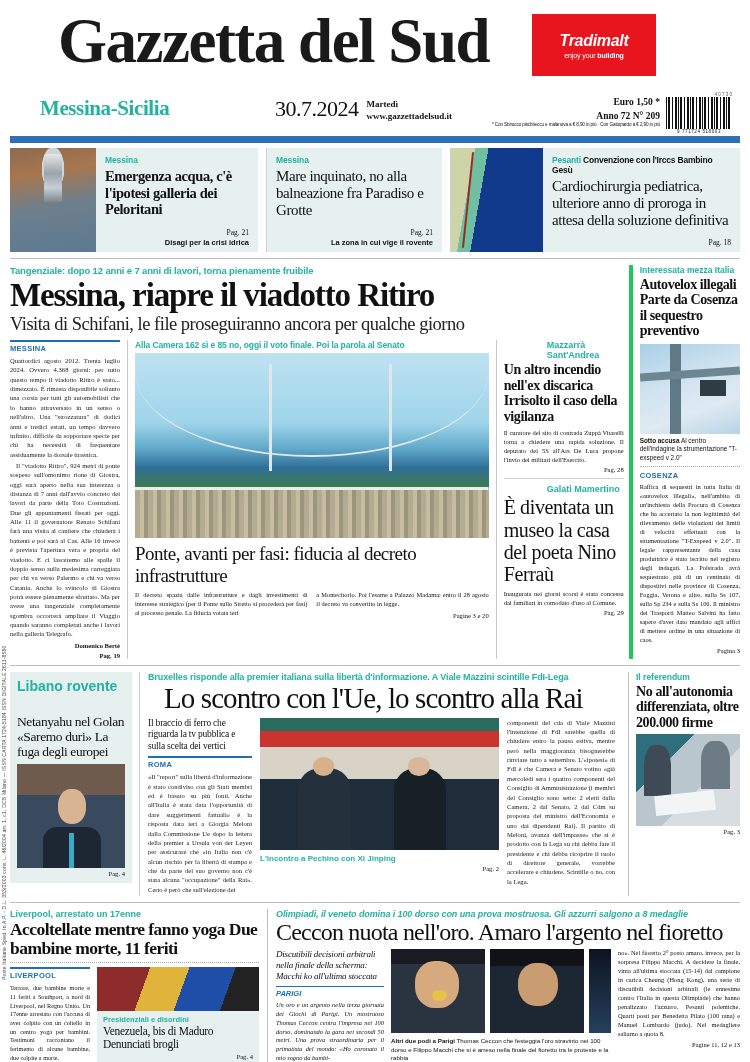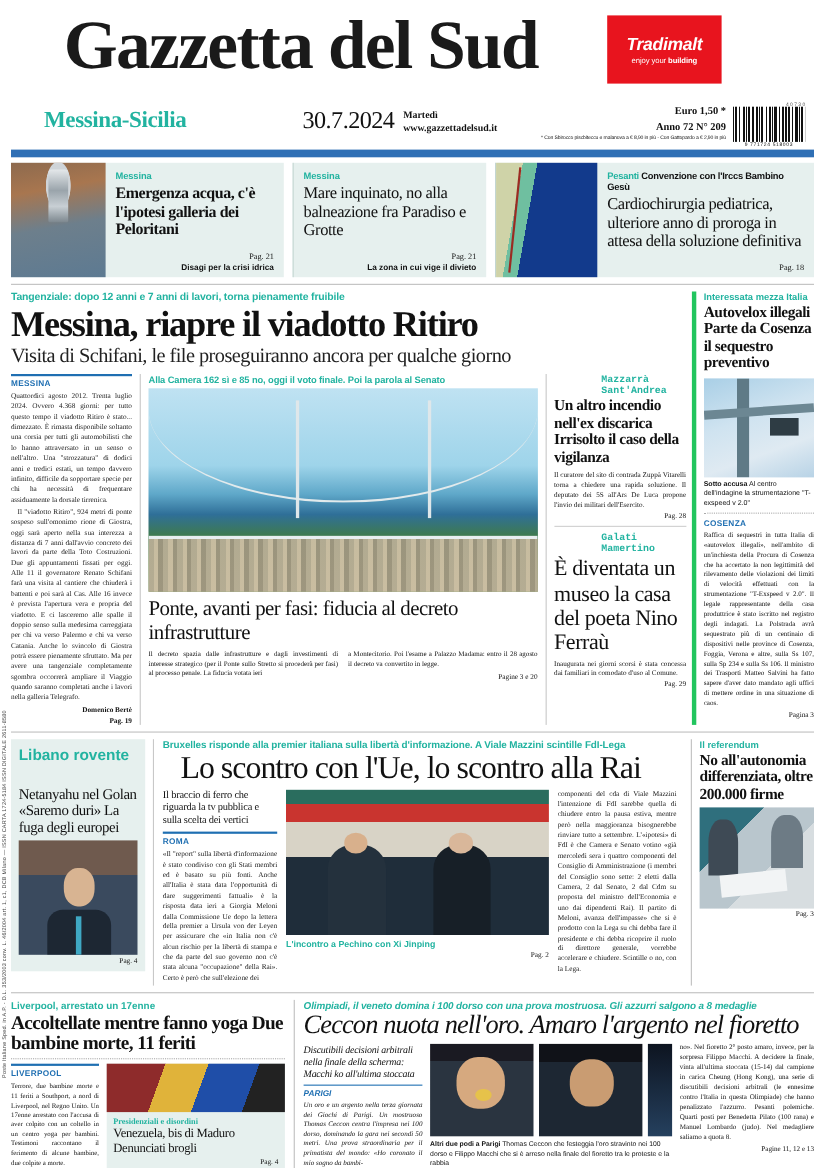--- a/index.html
+++ b/index.html
@@ -15,21 +15,21 @@
   
   .masthead { position: relative; height: 92px; }
   .logo {
     position: absolute; left: 48px; top: 10px;
     font-family: "Liberation Serif", serif;
     font-weight: bold; font-size: 63px; letter-spacing: -1.5px;
     color: #1a1a1a; line-height: 1; white-space: nowrap;
   }
   .ad-box {
     position: absolute; right: 84px; top: 14px;
-    width: 104px; height: 62px; background: #e8141e;
+    width: 124px; height: 62px; background: #e8141e;
     display: flex; flex-direction: column; align-items: center; justify-content: center;
   }
   .ad-brand { color: #fff; font-family: "Liberation Sans", sans-serif; font-weight: bold; font-style: italic; font-size: 16px; letter-spacing: -0.3px; }
   .ad-tag { color: #fff; font-family: "Liberation Sans", sans-serif; font-size: 7px; margin-top: 2px; letter-spacing: -0.1px; }
   .ad-tag b { color: #fff; }
 
   .infoline { position: relative; height: 42px; border-top: 0; }
   .edition {
     position: absolute; left: 30px; top: 4px;
     font-family: "Liberation Serif", serif; font-weight: bold; font-size: 21px;
@@ -108,21 +108,21 @@
     clip-path: polygon(0 0,100% 0,100% 100%,0 100%); }
   .bp-cable { position:absolute; left:0; top:10%; width:100%; height:46%;
     border-bottom: 2px solid #e2eaec; border-radius: 0 0 50% 50%/0 0 100% 100%; }
   .bp-town { position:absolute; left:0; bottom:0; width:100%; height:26%;
     background: repeating-linear-gradient(90deg,#b7ad95 0 5px,#cdbfa4 5px 9px,#9f9680 9px 13px); opacity:.95; }
   .cap-big { font-family: "Liberation Serif", serif; font-size: 19px; letter-spacing: -0.5px; margin: 5px 0 4px; }
   .cap-cols { display: flex; gap: 9px; font-family: "Liberation Serif", serif; font-size: 6.4px; line-height: 1.4; text-align: justify; }
   .cap-cols > div { flex: 1; }
   .pag-r { text-align: right; font-size: 6.6px; margin-top: 2px; }
 
-  .side-kicker { font-family: Liberation Mono, monospace; font-weight: bold; font-size: 9px; color: #22b3a0; margin-bottom: 2px; padding-left: 43px; }
+  .side-kicker { font-family: Liberation Sans, sans-serif; font-weight: bold; font-size: 9px; color: #22b3a0; margin-bottom: 2px; padding-left: 43px; }
   .side-head { font-family: "Liberation Serif", serif; font-weight: bold; font-size: 14px; line-height: 1.11; letter-spacing: -0.4px; }
   .side-head.light { font-weight: normal; font-size: 20px; }
   .side-body { font-family: "Liberation Serif", serif; font-size: 6.5px; line-height: 1.4; text-align: justify; margin-top: 4px; }
 
   
   .rr-kicker { font-family: "Liberation Sans", sans-serif; font-weight: bold; font-size: 8.5px; color: #22b3a0; margin-bottom: 2px; }
   .rr-head { font-family: "Liberation Serif", serif; font-weight: bold; font-size: 14px; line-height: 1.1; letter-spacing: -0.4px; }
   .rr-photo { height: 90px; margin: 5px 0 3px;
     background: linear-gradient(160deg,#a9cfe6 0%,#cfe3f0 40%,#dfeaf2 70%,#b8d3e6 100%); position: relative; overflow:hidden; }
   .rr-photo .pole { position:absolute; left:30px; top:0; width:11px; height:100%; background:#5f7a86; }
@@ -176,25 +176,25 @@
   .bot { display: flex; margin-top: 4px; }
   .bot-left { width: 258px; padding-right: 8px; border-right: 1px solid #bfbfbf; }
   .bot-right { flex: 1; padding-left: 8px; }
   .b-kicker { font-family: "Liberation Sans", sans-serif; font-weight: bold; font-size: 9px; color: #22b3a0; }
   .b-head { font-family: "Liberation Serif", serif; font-weight: bold; font-size: 17.5px; line-height: 1.08; letter-spacing: -0.55px; margin-top: 1px; }
   .b-cols { display: flex; gap: 7px; margin-top: 4px; }
   .b-text { width: 80px; font-family: "Liberation Serif", serif; font-size: 6.2px; line-height: 1.4; text-align: justify; }
   .ven-box { flex: 1; background: #e6f0ee; }
   .ven-photo { height: 44px; background: linear-gradient(110deg,#8e2b2b 0 30%,#e0b33a 30% 52%,#1f4ea8 52% 78%,#222 78% 100%); }
   .ven-in { padding: 4px 6px 5px; }
-  .ven-kick { font-family: Liberation Serif, serif; font-weight: bold; font-size: 7.5px; color: #22b3a0; }
+  .ven-kick { font-family: Liberation Sans, sans-serif; font-weight: bold; font-size: 7.5px; color: #22b3a0; }
   .ven-head { font-family: "Liberation Serif", serif; font-size: 11.5px; line-height: 1.15; letter-spacing: -0.3px; margin-top: 1px; }
 
   .sp-kicker { font-family: "Liberation Sans", sans-serif; font-weight: bold; font-size: 9px; color: #22b3a0; letter-spacing: -0.1px; font-style: italic; }
-  .sp-head { font-family: "Liberation Serif", serif; font-size: 24px; line-height: 1.05; letter-spacing: -0.8px; margin: 1px 0 4px; font-style: italic; }
+  .sp-head { font-family: "Liberation Serif", serif; font-size: 24px; line-height: 1.05; letter-spacing: -0.8px; margin: 1px 0 4px; }
   .sp-cols { display: flex; gap: 7px; }
   .sp-c1 { width: 108px; font-style: italic; }
   .sp-lead { font-family: "Liberation Serif", serif; font-size: 9px; line-height: 1.2; letter-spacing: -0.2px; }
   .sp-sec { font-family: "Liberation Sans", sans-serif; font-weight: bold; font-size: 7.5px; color: #1f6fb2; border-top: 1px solid #1f6fb2; padding-top: 2px; margin: 4px 0 3px; }
   .sp-body { font-family: "Liberation Serif", serif; font-size: 6.4px; line-height: 1.4; text-align: justify; }
   .sp-mid { flex: 1; }
   .sp-photos { display: flex; gap: 5px; height: 84px; }
   .sp-ph { flex: 1; position: relative; overflow: hidden; }
   .ph-a { background: linear-gradient(180deg,#1a1a22 0 18%, #2a3440 18% 100%); }
   .ph-a .f { position:absolute; left:26%; top:14%; width:46%; height:56%; background:#d6a97f; border-radius:45%; }
@@ -262,21 +262,21 @@
         <div class="t-pag">Pag. 21</div>
         <div class="t-sub">Disagi per la crisi idrica</div>
       </div>
     </div>
 
     <div class="teaser t2">
       <div class="t-body">
         <div class="kicker">Messina</div>
         <div class="t-head">Mare inquinato, no alla balneazione fra Paradiso e Grotte</div>
         <div class="t-pag">Pag. 21</div>
-        <div class="t-sub">La zona in cui vige il divieto</div>
+        <div class="t-sub">La zona in cui vige il rovente</div>
       </div>
     </div>
 
     <div class="teaser t3">
       <div class="t-photo"></div>
       <div class="t-body">
         <div class="kicker-inline">
           <span class="c">Pesanti</span>
           <span class="d">Convenzione con l'Irccs Bambino Gesù</span>
         </div>

